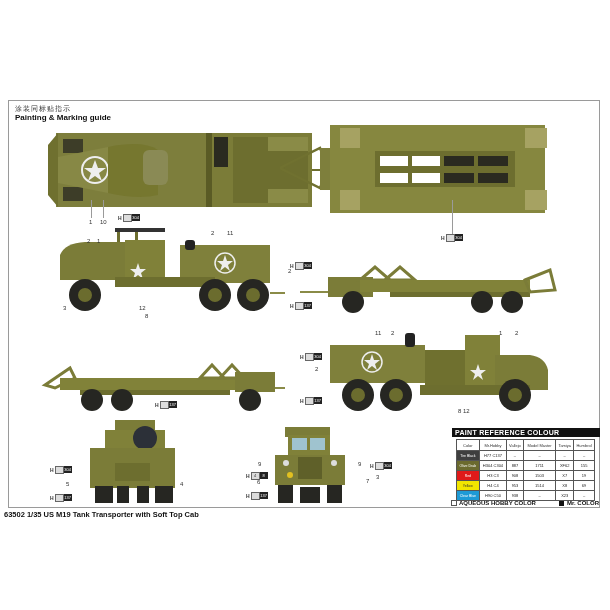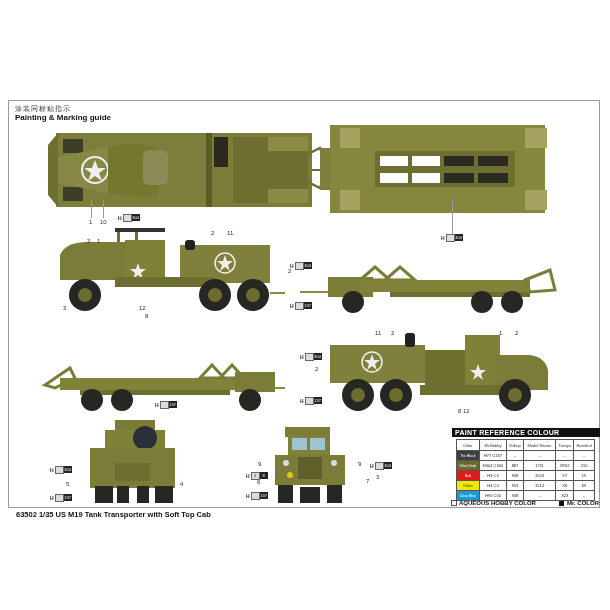--- a/index.html
+++ b/index.html
@@ -1,20 +1,20 @@
 <!DOCTYPE html>
 <html><head>
 <meta charset="utf-8">
 <style>
   html, body { margin:0; padding:0; background:#ffffff; }
   body { width:610px; height:610px; position:relative; overflow:hidden; font-family:"Liberation Sans", sans-serif; color:#222; }
   .frame { position:absolute; left:8px; top:100px; width:592px; height:408px; border:1px solid #9a9a9a; box-sizing:border-box; background:#fff; }
   .title-cn { position:absolute; left:15px; top:104px; font-size:7px; color:#333; letter-spacing:1px; }
   .title-en { position:absolute; left:15px; top:113px; font-size:8px; font-weight:bold; color:#111; }
-  .footer { position:absolute; left:16px; top:510px; font-size:7.5px; font-weight:bold; color:#111; }
+  .footer { position:absolute; left:4px; top:510px; font-size:7.5px; font-weight:bold; color:#111; }
   .view { position:absolute; }
   .callout { position:absolute; font-size:6px; color:#333; }
   .line { position:absolute; background:#9a9a9a; }
   .hcode { position:absolute; display:flex; align-items:center; font-size:5px; height:7px; }
   .hcode .h { color:#333; margin-right:1px; font-weight:bold; }
   .hcode .box1 { width:7px; height:6px; border:1px solid #666; background:#ddd; color:#333; font-size:4px; text-align:center; line-height:6px; }
   .hcode .box2 { width:8px; height:7px; background:#222; color:#fff; font-size:4px; text-align:center; line-height:7px; }
   
   .paint { position:absolute; left:452px; top:428px; width:148px; }
   .paint-title { background:#111; color:#fff; font-size:7px; font-weight:bold; padding:1px 3px; letter-spacing:0.3px; }

